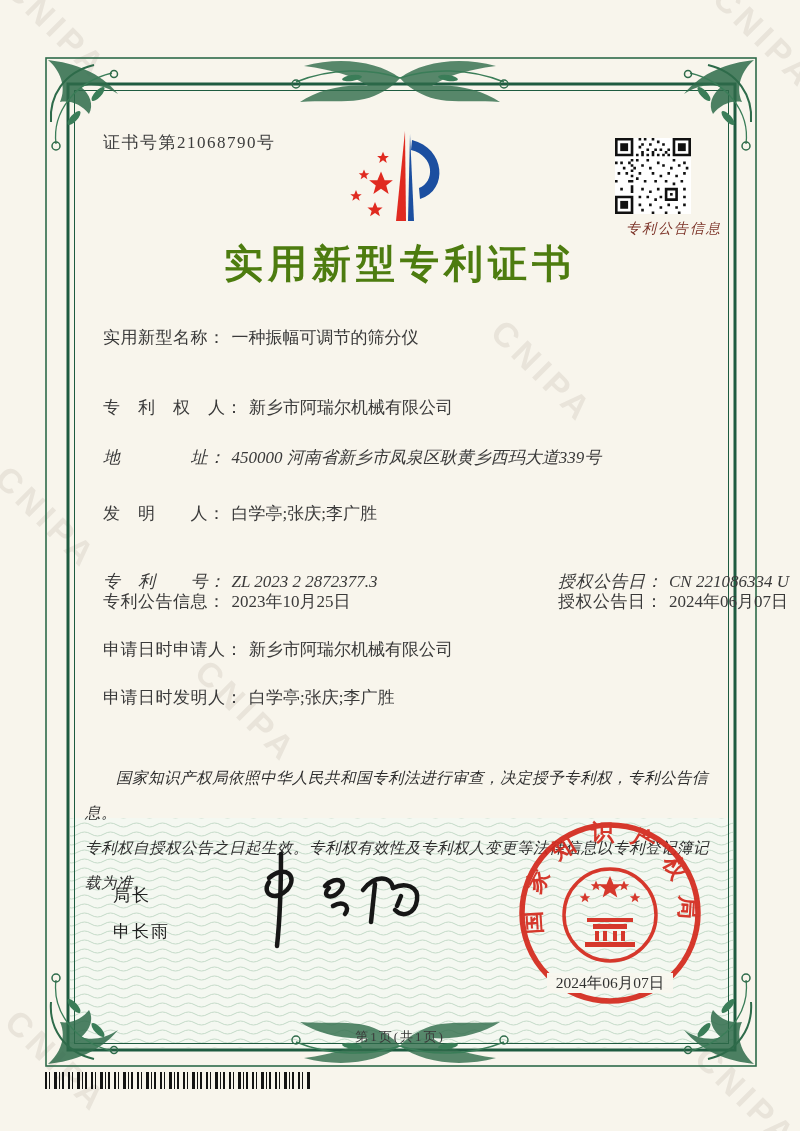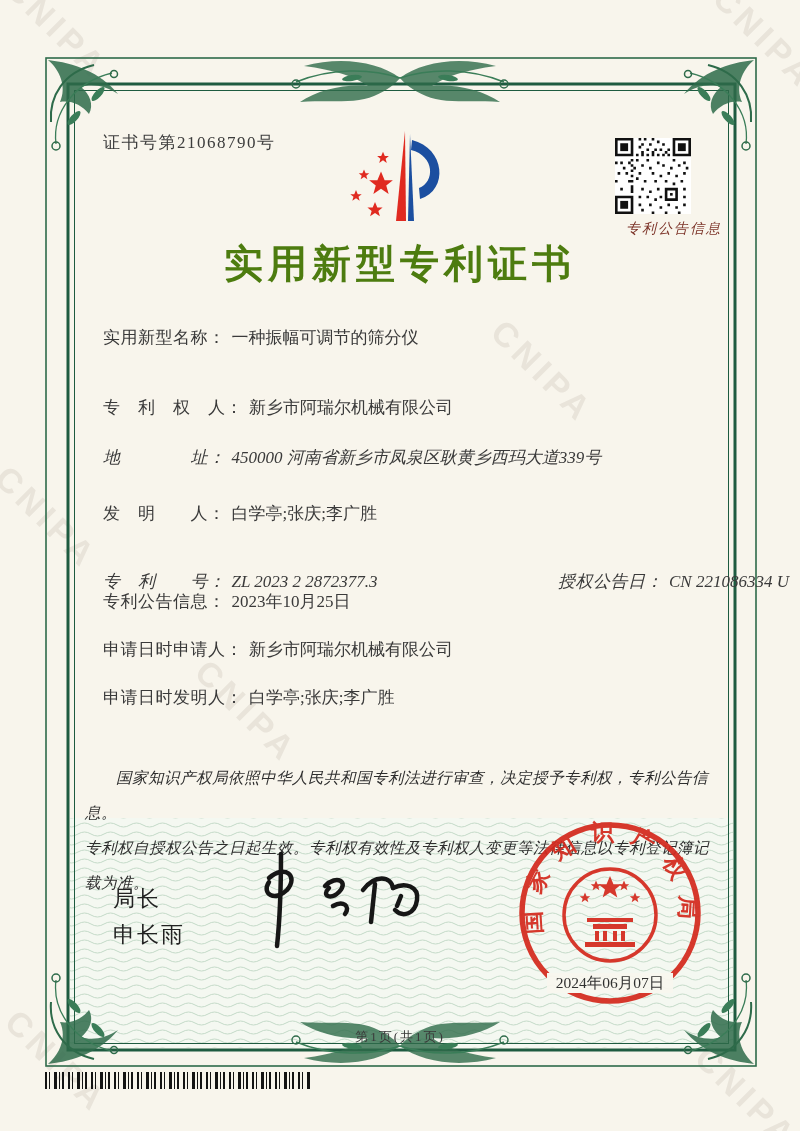--- a/index.html
+++ b/index.html
@@ -31,21 +31,21 @@
 
   .row{position:absolute;left:103px;font-size:17px;color:#3a3a3a;white-space:nowrap;}
   .row .lbl{letter-spacing:0.5px;}
   .row .val{margin-left:6px;}
   .col-r{position:absolute;left:455px;top:0;}
 
   .statement{position:absolute;left:85px;top:760px;width:632px;
     font-size:15.5px;line-height:35px;color:#2e2e2e;font-style:italic;letter-spacing:0.5px;}
   .statement .l1{text-indent:2em;}
 
-  .officer{position:absolute;left:113px;font-size:22px;color:#222;
+  .officer{position:absolute;left:113px;font-size:17px;color:#222;
     font-family:"Liberation Sans","DejaVu Sans",sans-serif;letter-spacing:2px;}
   .sig-svg{position:absolute;left:225px;top:848px;}
   .seal{position:absolute;left:515px;top:818px;}
 
   .page-num{position:absolute;left:0;top:1028px;width:800px;text-align:center;
     font-size:13px;color:#3a3a3a;letter-spacing:2px;}
   .barcode{position:absolute;left:45px;top:1072px;width:265px;height:17px;
     background:repeating-linear-gradient(90deg,
       #141414 0px,#141414 2px,transparent 2px,transparent 4px,
       #141414 4px,#141414 5px,transparent 5px,transparent 9px,
@@ -176,20 +176,23 @@
       <span class="lbl">发　明　　人：</span><span class="val">白学亭;张庆;李广胜</span>
     </div>
     <div class="row" style="top:570px;width:650px;font-style:italic;">
       <span class="lbl">专　利　　号：</span><span class="val">ZL 2023 2 2872377.3</span>
       <span class="col-r">
         <span class="lbl">授权公告日：</span><span class="val">CN 221086334 U</span>
       </span>
     </div>
     <div class="row" style="top:590px;width:650px;">
       <span class="lbl">专利公告信息：</span><span class="val">2023年10月25日</span>
+      <span class="col-r">
+        <span class="lbl">授权公告日：</span><span class="val">2024年06月07日</span>
+      </span>
     </div>
     <div class="row" style="top:638px;">
       <span class="lbl">申请日时申请人：</span><span class="val">新乡市阿瑞尔机械有限公司</span>
     </div>
     <div class="row" style="top:686px;">
       <span class="lbl">申请日时发明人：</span><span class="val">白学亭;张庆;李广胜</span>
     </div>
 
     <div class="statement">
       <div class="l1">国家知识产权局依照中华人民共和国专利法进行审查，决定授予专利权，专利公告信息。</div>

